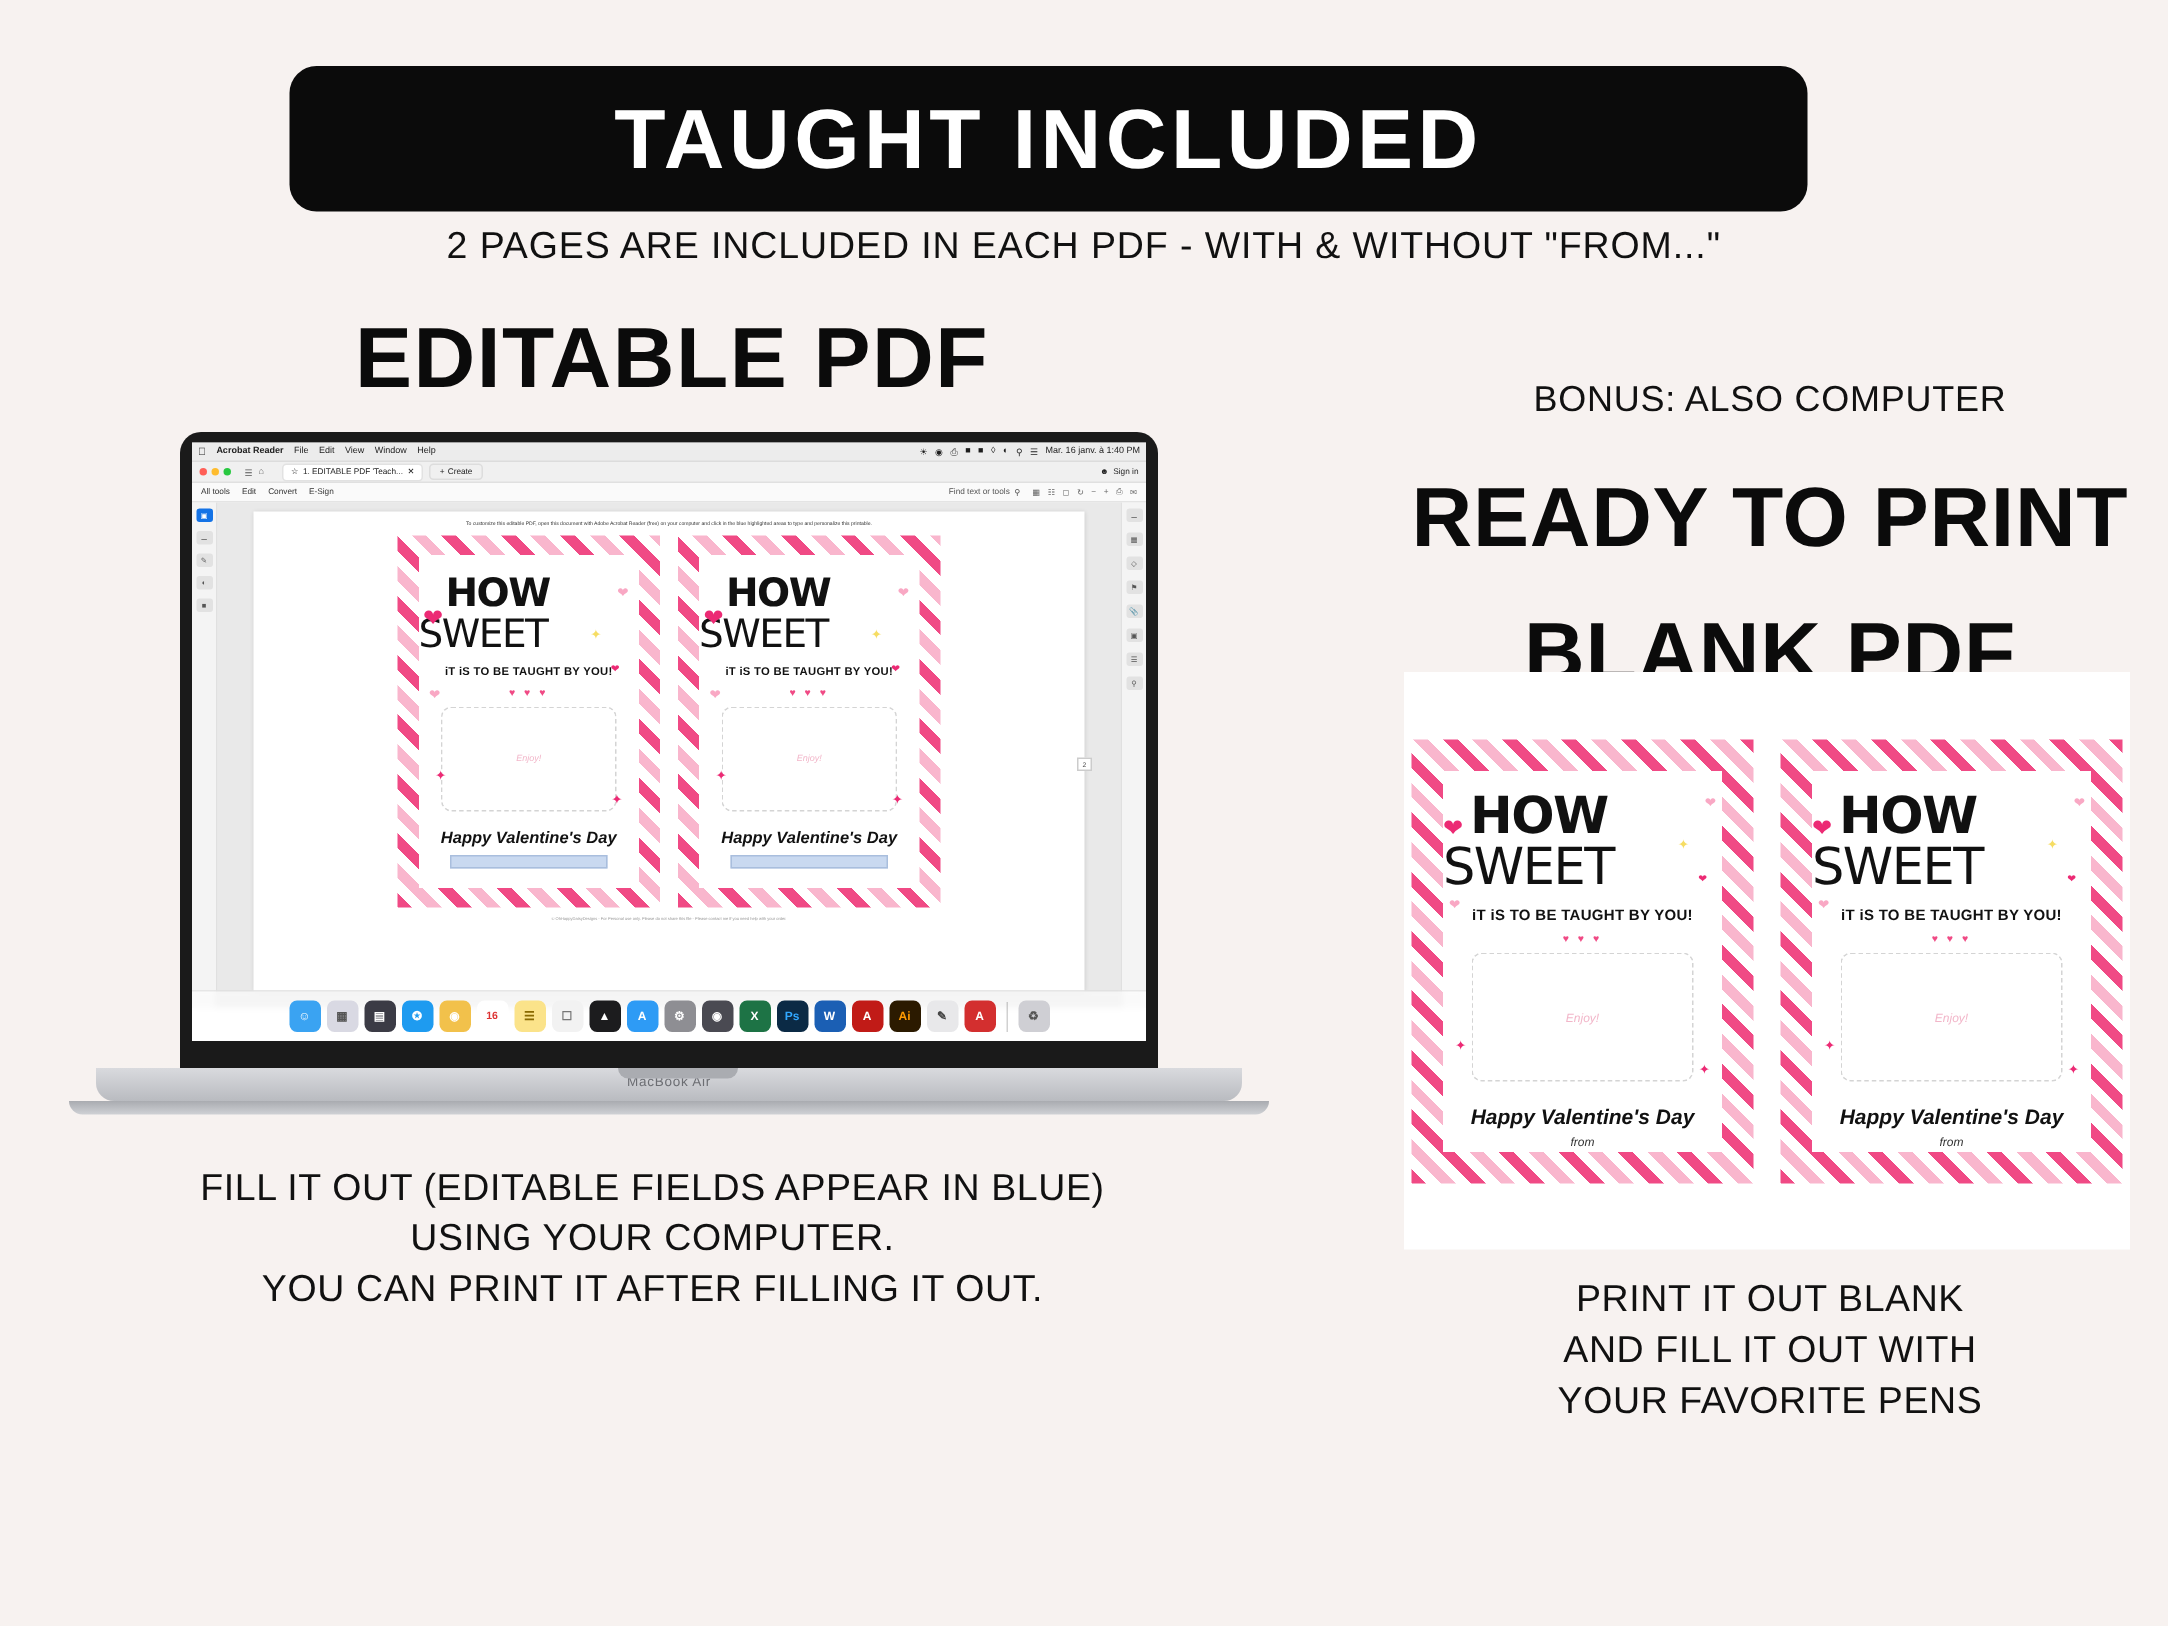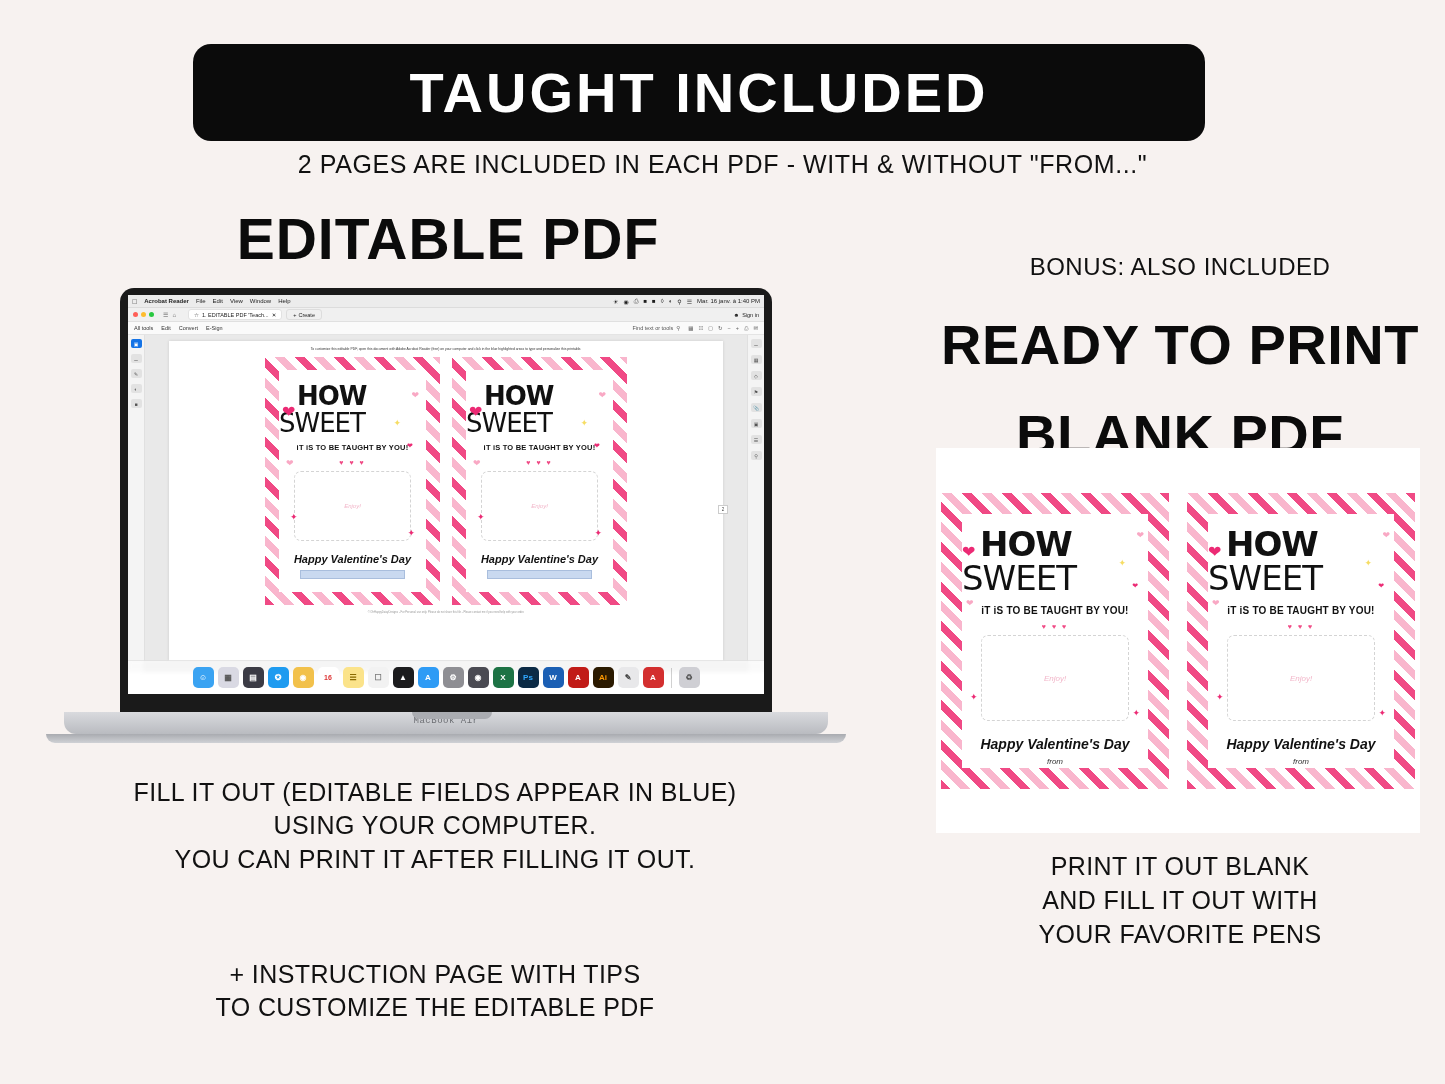--- a/index.html
+++ b/index.html
@@ -40,21 +40,21 @@
     background: #1a1a1a; border-radius: 14px 14px 4px 4px; padding: 7px 8px 22px 8px;
   }
   .laptop-inner { width: 100%; height: 100%; background: #ffffff; overflow: hidden; position: relative; }
   .laptop-base {
     position: absolute; left: 32px; top: 424px; width: 764px; height: 22px;
     background: linear-gradient(#d9dade, #b9bbc0);
     border-radius: 0 0 12px 12px;
   }
   .laptop-base-label {
     position: absolute; left: 0; top: 4px; width: 100%; text-align: center;
-    font-size: 9px; color: #6c6e73; letter-spacing: .5px; font-family: Liberation Mono, monospace;
+    font-size: 9px; color: #6c6e73; letter-spacing: .5px;
   }
   .laptop-foot {
     position: absolute; left: 14px; top: 446px; width: 800px; height: 9px;
     background: linear-gradient(#a9abb0, #cfd1d5); border-radius: 0 0 20px 20px;
   }
   .laptop-notch {
     position: absolute; left: 50%; margin-left: -40px; top: 424px; width: 80px; height: 7px;
     background: #aaacb1; border-radius: 0 0 8px 8px;
   }
 
@@ -408,24 +408,22 @@
     <div class="laptop-base">
       <div class="laptop-base-label">MacBook Air</div>
     </div>
     <div class="laptop-notch"></div>
     <div class="laptop-foot"></div>
   </div>
 
   <div class="caption-a" style="white-space:pre-line">FILL IT OUT (EDITABLE FIELDS APPEAR IN BLUE)
 USING YOUR COMPUTER.
 YOU CAN PRINT IT AFTER FILLING IT OUT.</div>
-  <div class="caption-b" style="white-space:pre-line">+ INSTRUCTION PAGE WITH TIPS
-TO CUSTOMIZE THE EDITABLE PDF</div>
-
-  <div class="bonus-label">BONUS: ALSO INCLUDED</div>
+
+  <div class="bonus-label">BONUS: ALSO COMPUTER</div>
   <div class="ready-title" style="white-space:pre-line">READY TO PRINT
 BLANK PDF</div>
 
   <div class="print-panel">
     <div class="vcard big">
       <span class="heart-deco h1">❤</span>
       <span class="heart-deco h2">❤</span>
       <span class="heart-deco h3">❤</span>
       <span class="heart-deco h4">❤</span>
       <span class="spark s1">✦</span>

